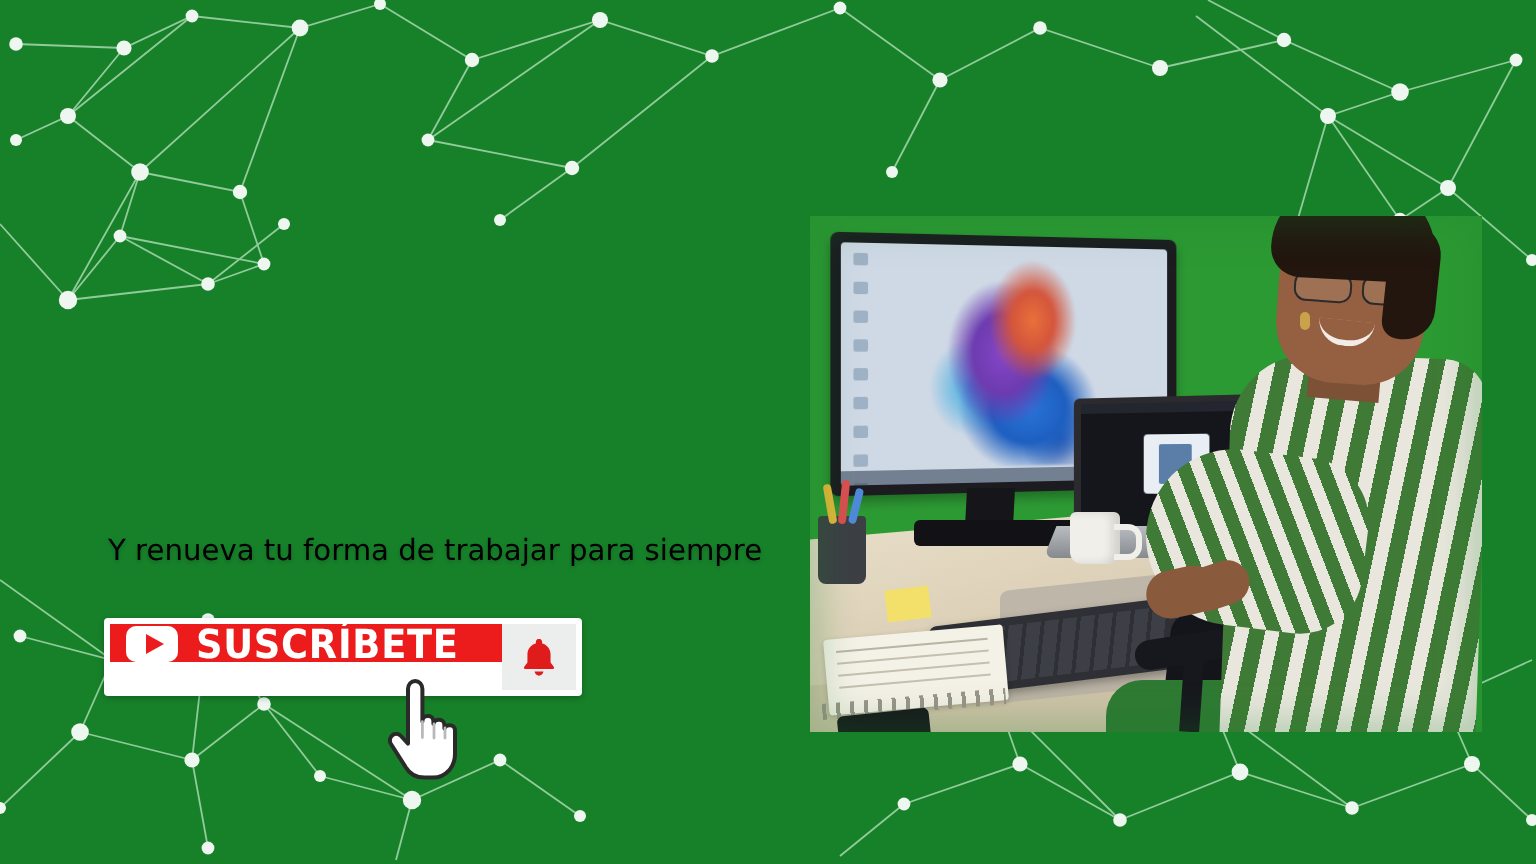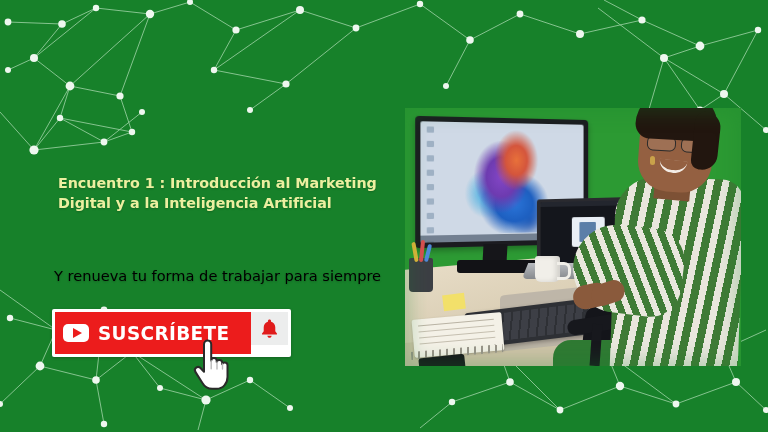--- a/index.html
+++ b/index.html
@@ -44,21 +44,21 @@
 
   
   .subwrap{
     position:absolute;left:52px;top:309px;z-index:8;
     display:flex;align-items:stretch;
     background:#ffffff;padding:3px;border-radius:2px;
     box-shadow:0 1px 3px rgba(0,0,0,.25);
   }
   .subred{
     background:#ec1c1c;display:flex;align-items:center;
-    padding:0 10px 0 8px;height:42px;gap:9px;
+    padding:0 10px 0 8px;height:19px;gap:9px;
   }
   .yt-glyph{
     width:26px;height:18px;background:#ffffff;border-radius:5px;
     display:flex;align-items:center;justify-content:center;
   }
   .yt-tri{
     width:0;height:0;border-left:9px solid #ec1c1c;
     border-top:5.5px solid transparent;border-bottom:5.5px solid transparent;
     margin-left:2px;
   }
@@ -367,21 +367,20 @@
     <div class="ph smile"></div>
     <div class="ph glass-b"></div>
     <div class="ph glass-b2"></div>
     <div class="ph earring"></div>
     <div class="ph hair"></div>
     <div class="ph hair2"></div>
     <div class="photo-fade"></div>
   </div>
 
   <div class="textcol">
-    <div class="subtitle">Encuentro 1 : Introducción al Marketing Digital y a la Inteligencia Artificial</div>
     <div class="tagline">Y renueva tu forma de trabajar para siempre</div>
   </div>
 
   <div class="subwrap">
     <div class="subred">
       <span class="yt-glyph">
         <span class="yt-tri"></span>
       </span>
       <span class="sublabel">SUSCRÍBETE</span>
     </div>

